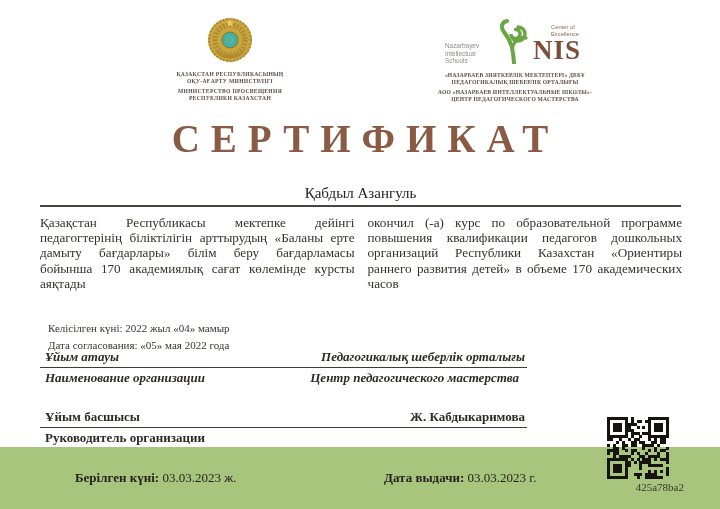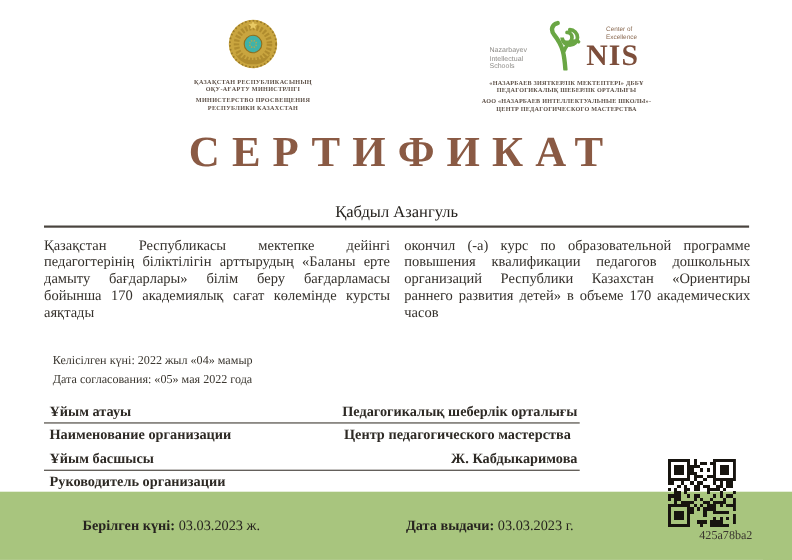--- a/index.html
+++ b/index.html
@@ -28,35 +28,35 @@
   .name-block{position:absolute; top:185px; left:40px; width:641px; text-align:center;
     font-size:15px; color:#26231f; border-bottom:2px solid#49443e; padding-bottom:3px;}
   
   .body-cols{position:absolute; top:215px; left:40px; width:642px; display:flex; gap:13px;
     font-size:13.2px; line-height:15.2px; color:#35312c; text-align:justify;align-items:flex-end;}
   .body-col{flex:1;}
   
   .agreement{position:absolute; top:320px; left:48px; font-size:11px; line-height:16.5px; color:#3a362f;}
   
   .field-row{position:absolute; left:40px; width:487px; font-size:13px; font-weight:bold; color:#2e2a25;}
-  .field-row.row1{top:366px;}
+  .field-row.row1{top:349px;font-style:italic;}
   .field-row.row2{top:409px;}
   .field-top{display:flex; justify-content:space-between; align-items:flex-end;
     border-bottom:1.6px solid #3f3a33; padding:0 2px 2px 5px;}
   .field-bottom{display:flex; justify-content:space-between; padding:2px 8px 0 5px;}
   
   .qr{position:absolute; left:607px; top:417px; width:62px; height:62px; z-index:3;}
   .qr svg{display:block; fill:#17140f; shape-rendering:crispEdges;}
   .qr-text{position:absolute; left:592px; top:481px; width:92px; text-align:right;
     font-size:11px; color:#3a362f; z-index:3;}
   
   .footer-bar{position:absolute; left:0; bottom:0; width:720px; height:62px; background:#a8c57e; z-index:1;margin-top:16px;}
   .issued{position:absolute; top:23px; font-size:13px; color:#26231f;}
   .issued-kk{left:75px;}
-  .issued-ru{left:369px;}
+  .issued-ru{left:384px;}
   .issued b{font-weight:bold;}
 </style>
 </head>
 <body>
 
 <div class="page">
 
   <div class="gov-logo">
     <span class="gov-emblem">
       <svg width="48" height="48" viewBox="0 0 48 48">

